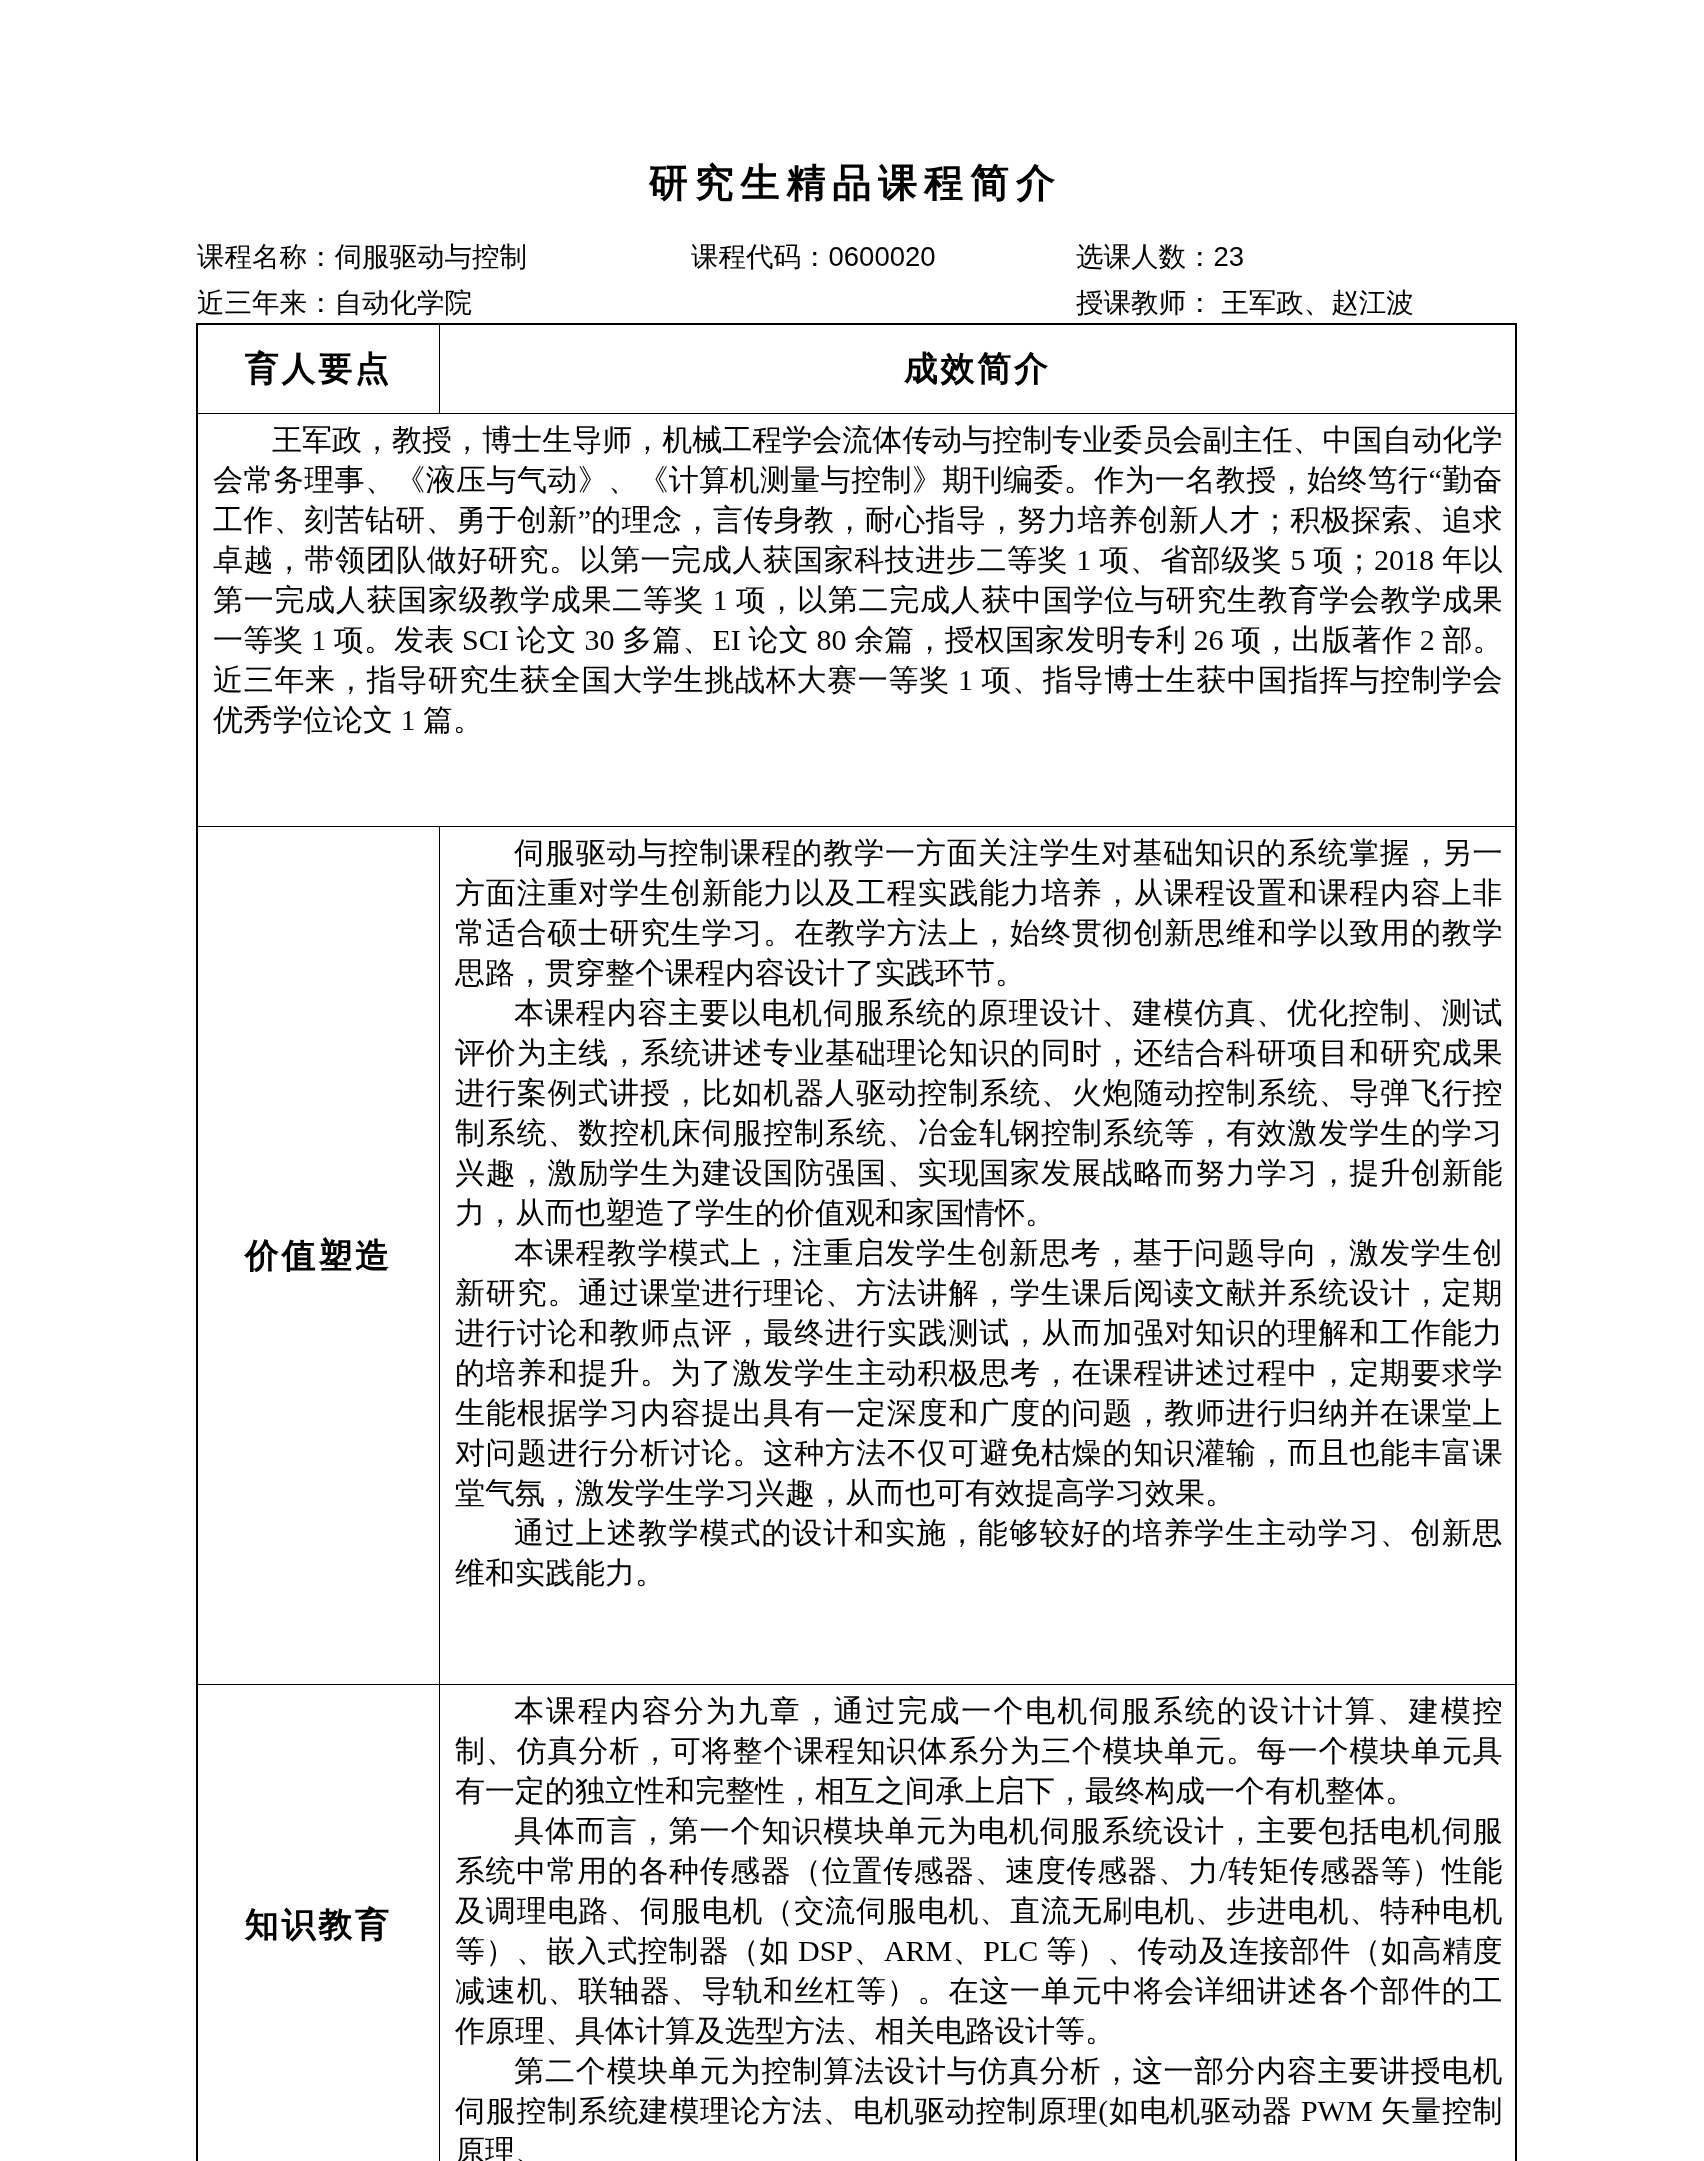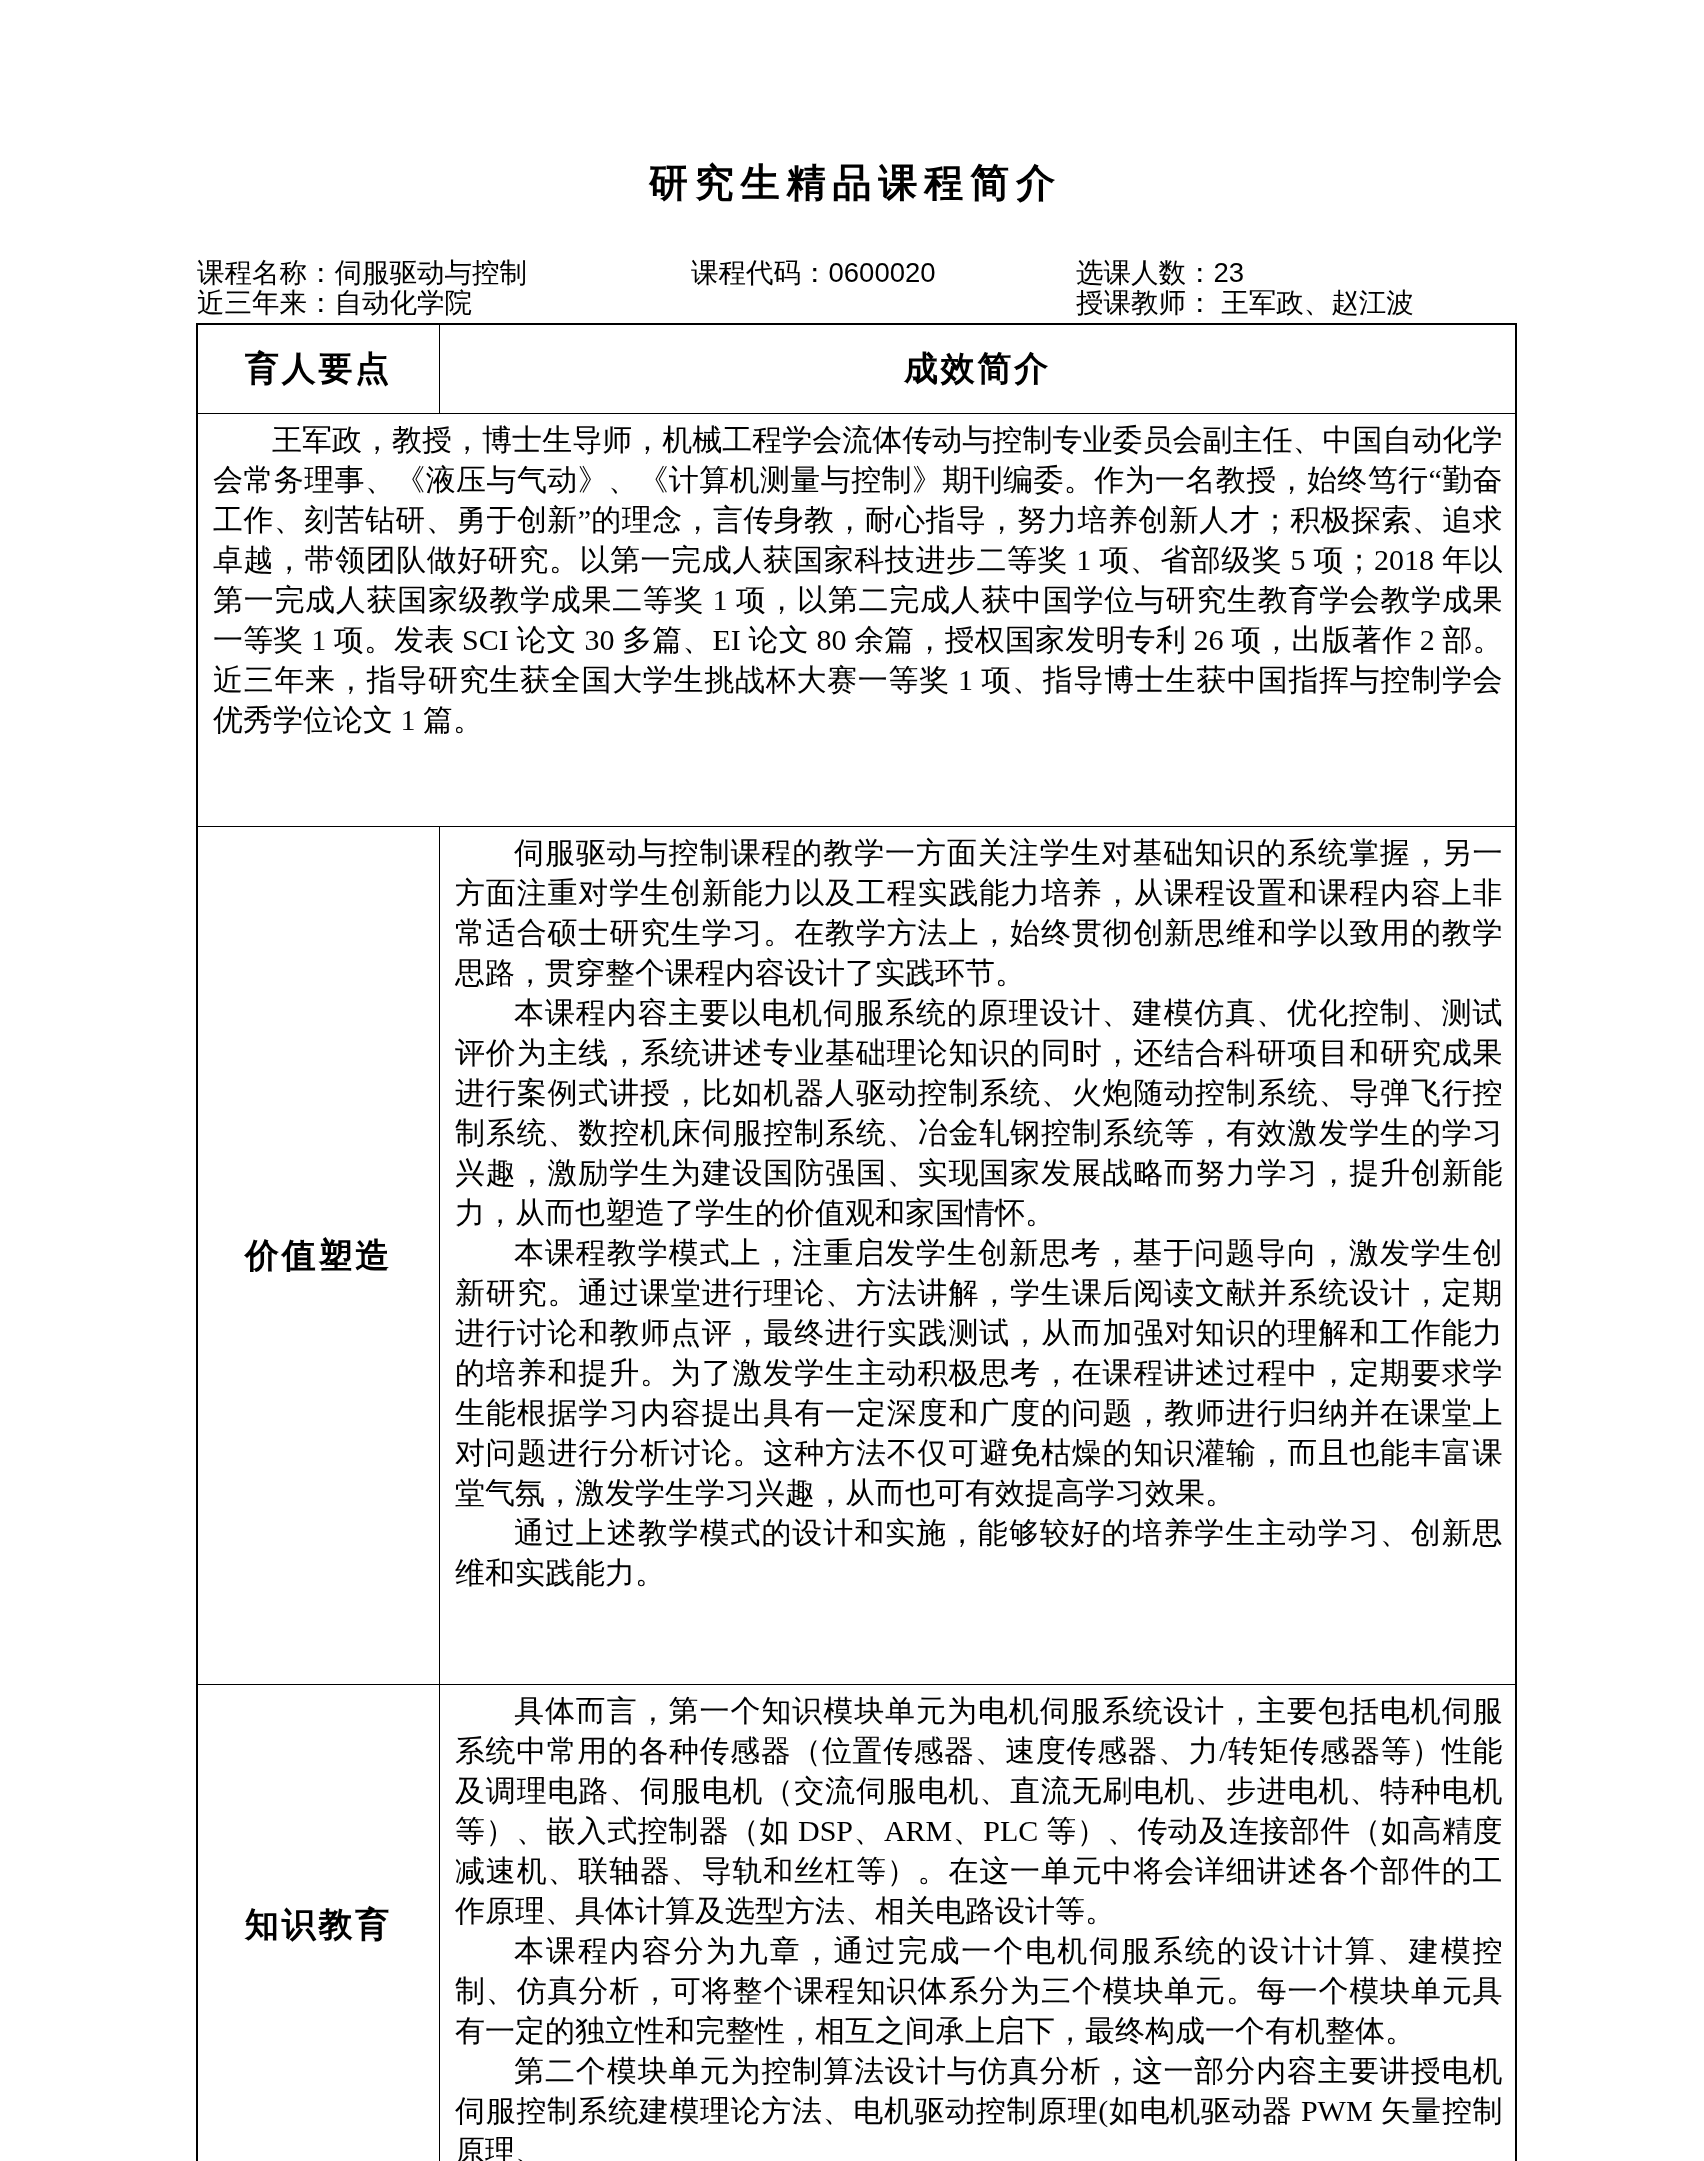--- a/index.html
+++ b/index.html
@@ -14,21 +14,21 @@
     text-align: center; font-size: 39px; font-weight: bold;
     letter-spacing: 6.9px; margin: 3px;
   }
   .info-line {
     position: absolute; left: 197px; width: 1321px;
     font-family: "Liberation Sans", sans-serif;
     font-size: 27.5px; white-space: nowrap;
   }
   .info-line .pos-2 { position: absolute; left: 494px; top: 0; }
   .info-line .pos-3 { position: absolute; left: 879px; top: 0; }
-  .info-1 { top: 239px; margin-top: 16px; }
+  .info-1 { top: 239px; }
   .info-2 { top: 285px; }
 
   .course-table {
     position: absolute; left: 196px; top: 323px; width: 1321px;
     border: 2.1px solid #000; box-sizing: border-box;
     background: #fff;
   }
   .trow { display: flex; align-items: stretch; }
   .trow + .trow { border-top: 1.4px solid #000; }
   .cell-label {
@@ -103,22 +103,22 @@
         <p>本课程教学模式上，注重启发学生创新思考，基于问题导向，激发学生创新研究。通过课堂进行理论、方法讲解，学生课后阅读文献并系统设计，定期进行讨论和教师点评，最终进行实践测试，从而加强对知识的理解和工作能力的培养和提升。为了激发学生主动积极思考，在课程讲述过程中，定期要求学生能根据学习内容提出具有一定深度和广度的问题，教师进行归纳并在课堂上对问题进行分析讨论。这种方法不仅可避免枯燥的知识灌输，而且也能丰富课堂气氛，激发学生学习兴趣，从而也可有效提高学习效果。</p>
         <p>通过上述教学模式的设计和实施，能够较好的培养学生主动学习、创新思维和实践能力。</p>
       </div>
     </div>
 
     <div class="trow row-3">
       <div class="cell-label">
         <div class="label-box">知识教育</div>
       </div>
       <div class="cell-content">
+        <p>本课程内容分为九章，通过完成一个电机伺服系统的设计计算、建模控制、仿真分析，可将整个课程知识体系分为三个模块单元。每一个模块单元具有一定的独立性和完整性，相互之间承上启下，最终构成一个有机整体。</p>
         <p>具体而言，第一个知识模块单元为电机伺服系统设计，主要包括电机伺服系统中常用的各种传感器（位置传感器、速度传感器、力/转矩传感器等）性能及调理电路、伺服电机（交流伺服电机、直流无刷电机、步进电机、特种电机等）、嵌入式控制器（如 DSP、ARM、PLC 等）、传动及连接部件（如高精度减速机、联轴器、导轨和丝杠等）。在这一单元中将会详细讲述各个部件的工作原理、具体计算及选型方法、相关电路设计等。</p>
-        <p>本课程内容分为九章，通过完成一个电机伺服系统的设计计算、建模控制、仿真分析，可将整个课程知识体系分为三个模块单元。每一个模块单元具有一定的独立性和完整性，相互之间承上启下，最终构成一个有机整体。</p>
         <p>第二个模块单元为控制算法设计与仿真分析，这一部分内容主要讲授电机伺服控制系统建模理论方法、电机驱动控制原理(如电机驱动器 PWM 矢量控制原理、</p>
       </div>
     </div>
 
   </div>
 
 </main>
 
 
 </body></html>

